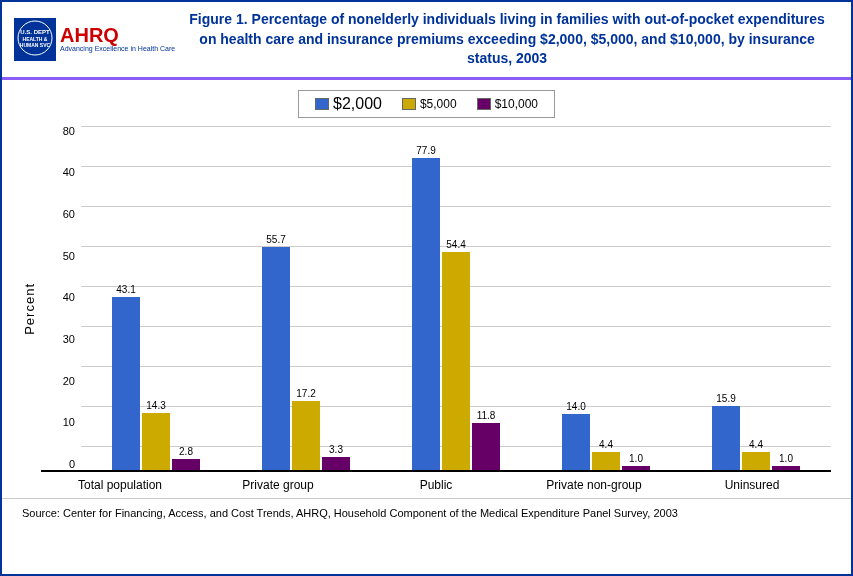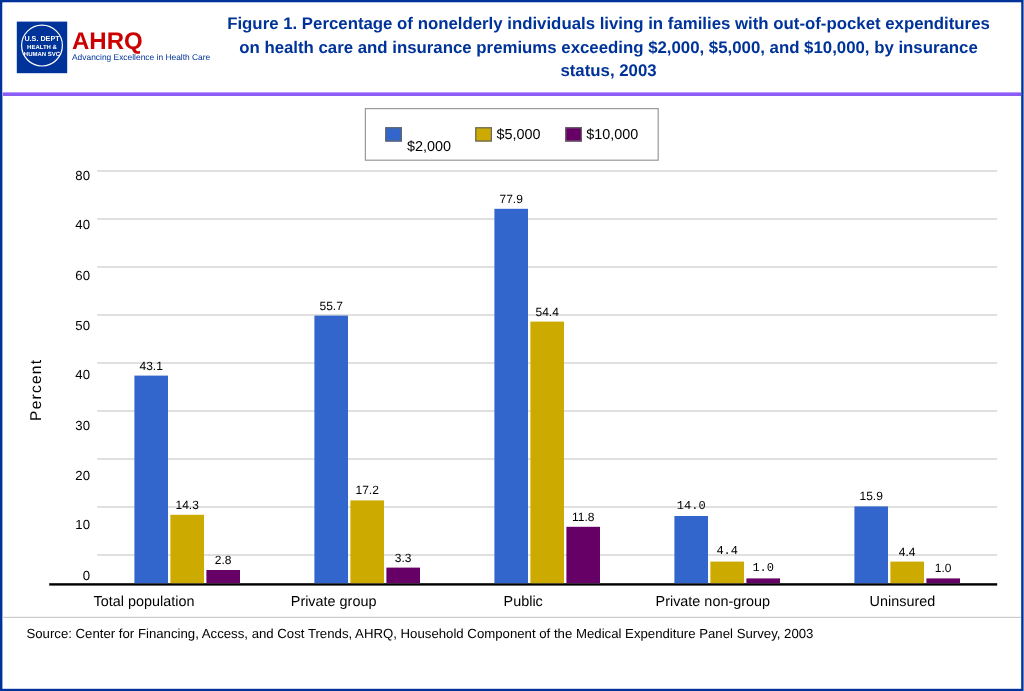--- a/index.html
+++ b/index.html
@@ -129,21 +129,21 @@
     </div>
   </div>
   <div class="header-title">Figure 1. Percentage of nonelderly individuals living in families with out-of-pocket expenditures on health care and insurance premiums exceeding $2,000, $5,000, and $10,000, by insurance status, 2003</div>
 </div>
 
 <div class="chart-container">
   <div class="legend">
 
   <div class="legend-item">
         <span class="legend-swatch" style="background:#3366cc;border:1px solid #666;"></span>
-        <span style="font-size:12px;margin-top:20px;">$2,000</span>
+        <span style="font-size:16px;">$2,000</span>
       </div>
       <div class="legend-item">
         <span class="legend-swatch" style="background:#ccaa00;border:1px solid #666;"></span>
         <span style="font-size:12px;">$5,000</span>
       </div>
       <div class="legend-item">
         <span class="legend-swatch" style="background:#660066;border:1px solid #666;"></span>
         <span style="font-size:12px;">$10,000</span>
       </div>
     </div>
@@ -218,21 +218,21 @@
                 <div style="display: flex; flex-direction: column; align-items: center;">
                   <div style="font-size: 10px; color: rgb(0, 0, 0); margin-bottom: 2px; text-align: right; line-height: 1.1;">54.4</div>
                   <div style="width: 28px; height: 217.6px; background: rgb(204, 170, 0);"></div>
                 </div>
                 <div style="display: flex; flex-direction: column; align-items: center;">
                   <div style="font-size: 10px; color: rgb(0, 0, 0); margin-bottom: 2px; text-align: left; line-height: 1.1;">11.8</div>
                   <div style="width: 28px; height: 47.2px; background: rgb(102, 0, 102);"></div>
                 </div>
               </div>
             </div>
-            <div style="flex: 1 1 0%; display: flex; flex-direction: column; align-items: center; justify-content: flex-end; height: 100%; font-family: Liberation Mono, monospace;">
+            <div style="flex: 1 1 0%; display: flex; flex-direction: column; align-items: center; justify-content: flex-end; height: 100%;">
               <div style="display: flex; align-items: flex-end; gap: 2px; justify-content: center;">
                 <div style="display: flex; flex-direction: column; align-items: center;">
                   <div style="font-size: 10px; color: rgb(0, 0, 0); margin-bottom: 2px; text-align: center; line-height: 1.1;">14.0</div>
                   <div style="width: 28px; height: 56px; background: rgb(51, 102, 204);"></div>
                 </div>
                 <div style="display: flex; flex-direction: column; align-items: center;">
                   <div style="font-size: 10px; color: rgb(0, 0, 0); margin-bottom: 2px; text-align: center; line-height: 1.1;">4.4</div>
                   <div style="width: 28px; height: 17.6px; background: rgb(204, 170, 0);"></div>
                 </div>
                 <div style="display: flex; flex-direction: column; align-items: center;">

